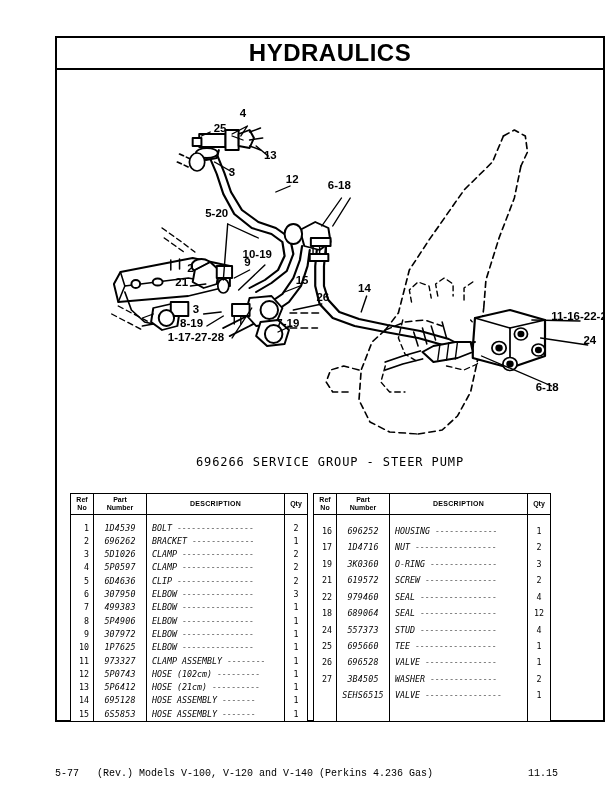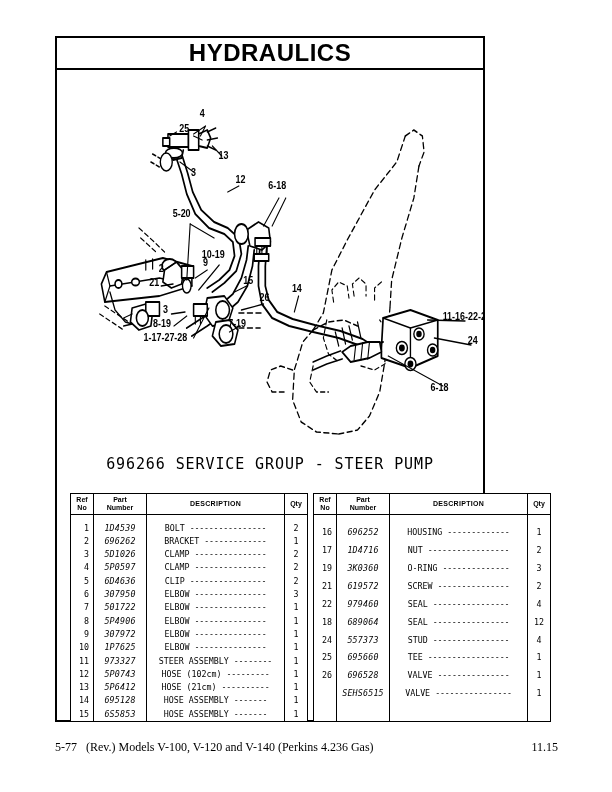--- a/index.html
+++ b/index.html
@@ -14,21 +14,21 @@
     font-family: "DejaVu Sans Mono", monospace;
     color: #000;
     overflow: hidden;
   }
 
   
   #page-frame {
     position: absolute;
     left: 55px;
     top: 36px;
-    width: 430px;
+    width: 550px;
     height: 686px;
     border: 2.5px solid #000;
     box-sizing: border-box;
   }
 
   
   #title-bar {
     position: absolute;
     left: 0;
     top: 0;
@@ -69,21 +69,21 @@
     font-weight: bold;
     font-size: 10.5px;
   }
   #diagram-caption {
     position: absolute;
     left: 0;
     top: 385px;
     width: 100%;
     text-align: center;
     font-family: "DejaVu Sans Mono", monospace;
-    font-size: 15px;
+    font-size: 12px;
     letter-spacing: 0.9px;
   }
 
   
   #tables-wrap {
     position: absolute;
     left: 13px;
     top: 455px;
     width: 475px;
     display: flex;
@@ -120,21 +120,21 @@
   .col-qty   { width: 22px; }
 
   .parts-table tbody td {
     font-size: 8.3px;
     line-height: 1.0;
     height: 13.3px;
     white-space: nowrap;
   }
   td.cell-ref  { text-align: right;  padding-right: 4px; }
   td.cell-part { text-align: center; letter-spacing: 0.2px; font-style: italic; }
-  td.cell-desc { text-align: center;   overflow: hidden; }
+  td.cell-desc { text-align: left;   padding-left: 5px; overflow: hidden; font-style: italic; }
   td.cell-qty  { text-align: center; }
 
   tr.spacer-row td {
     height: 6px;
     border-left: 1.2px solid #000;
     border-right: 1.2px solid #000;
   }
   tr.spacer-row td.cell-desc,
   tr.spacer-row td.cell-ref,
   tr.spacer-row td.cell-part,
@@ -144,25 +144,25 @@
   .desc-dashes { display: inline; letter-spacing: -0.2px; }
 
   
   #footer {
     position: absolute;
     left: 55px;
     top: 740px;
     width: 503px;
     display: flex;
     align-items: baseline;
-    font-family: Liberation Serif, serif;
-    font-size: 12px;
+    font-family: Liberation Mono, monospace;
+    font-size: 10px;
   }
   #footer-left { white-space: pre; }
-  #footer-right { margin-left: auto; }
+  #footer-right { margin-left: auto; margin-top: 28px; }
 </style>
 </head>
 <body>
 
 <div id="page-frame">
 
   <div id="title-bar">
     <div id="title-text">HYDRAULICS</div>
   </div>
 
@@ -438,21 +438,21 @@
             <td class="cell-qty">2</td>
           </tr>
           <tr>
             <td class="cell-ref">6</td>
             <td class="cell-part">307950</td>
             <td class="cell-desc"><span class="desc-label">ELBOW </span><span class="desc-dashes">---------------</span></td>
             <td class="cell-qty">3</td>
           </tr>
           <tr>
             <td class="cell-ref">7</td>
-            <td class="cell-part">501722</td>
+            <td class="cell-part">499383</td>
             <td class="cell-desc"><span class="desc-label">ELBOW </span><span class="desc-dashes">---------------</span></td>
             <td class="cell-qty">1</td>
           </tr>
           <tr>
             <td class="cell-ref">8</td>
             <td class="cell-part">5P4906</td>
             <td class="cell-desc"><span class="desc-label">ELBOW </span><span class="desc-dashes">---------------</span></td>
             <td class="cell-qty">1</td>
           </tr>
           <tr>
@@ -463,21 +463,21 @@
           </tr>
           <tr>
             <td class="cell-ref">10</td>
             <td class="cell-part">1P7625</td>
             <td class="cell-desc"><span class="desc-label">ELBOW </span><span class="desc-dashes">---------------</span></td>
             <td class="cell-qty">1</td>
           </tr>
           <tr>
             <td class="cell-ref">11</td>
             <td class="cell-part">973327</td>
-            <td class="cell-desc"><span class="desc-label">STEER ASSEMBLY </span><span class="desc-dashes">--------</span></td>
+            <td class="cell-desc"><span class="desc-label">CLAMP ASSEMBLY </span><span class="desc-dashes">--------</span></td>
             <td class="cell-qty">1</td>
           </tr>
           <tr>
             <td class="cell-ref">12</td>
             <td class="cell-part">5P0743</td>
             <td class="cell-desc"><span class="desc-label">HOSE (102cm) </span><span class="desc-dashes">---------</span></td>
             <td class="cell-qty">1</td>
           </tr>
           <tr>
             <td class="cell-ref">13</td>
@@ -570,20 +570,26 @@
             <td class="cell-desc"><span class="desc-label">TEE </span><span class="desc-dashes">-----------------</span></td>
             <td class="cell-qty">1</td>
           </tr>
           <tr>
             <td class="cell-ref">26</td>
             <td class="cell-part">696528</td>
             <td class="cell-desc"><span class="desc-label">VALVE </span><span class="desc-dashes">---------------</span></td>
             <td class="cell-qty">1</td>
           </tr>
           <tr>
+            <td class="cell-ref">27</td>
+            <td class="cell-part">3B4505</td>
+            <td class="cell-desc"><span class="desc-label">WASHER </span><span class="desc-dashes">--------------</span></td>
+            <td class="cell-qty">2</td>
+          </tr>
+          <tr>
             <td class="cell-ref"></td>
             <td class="cell-part">SEHS6515</td>
             <td class="cell-desc"><span class="desc-label">VALVE </span><span class="desc-dashes">----------------</span></td>
             <td class="cell-qty">1</td>
           </tr>
           <tr>
             <td class="cell-ref">&nbsp;</td>
             <td class="cell-part">&nbsp;</td>
             <td class="cell-desc">&nbsp;</td>
             <td class="cell-qty">&nbsp;</td>

